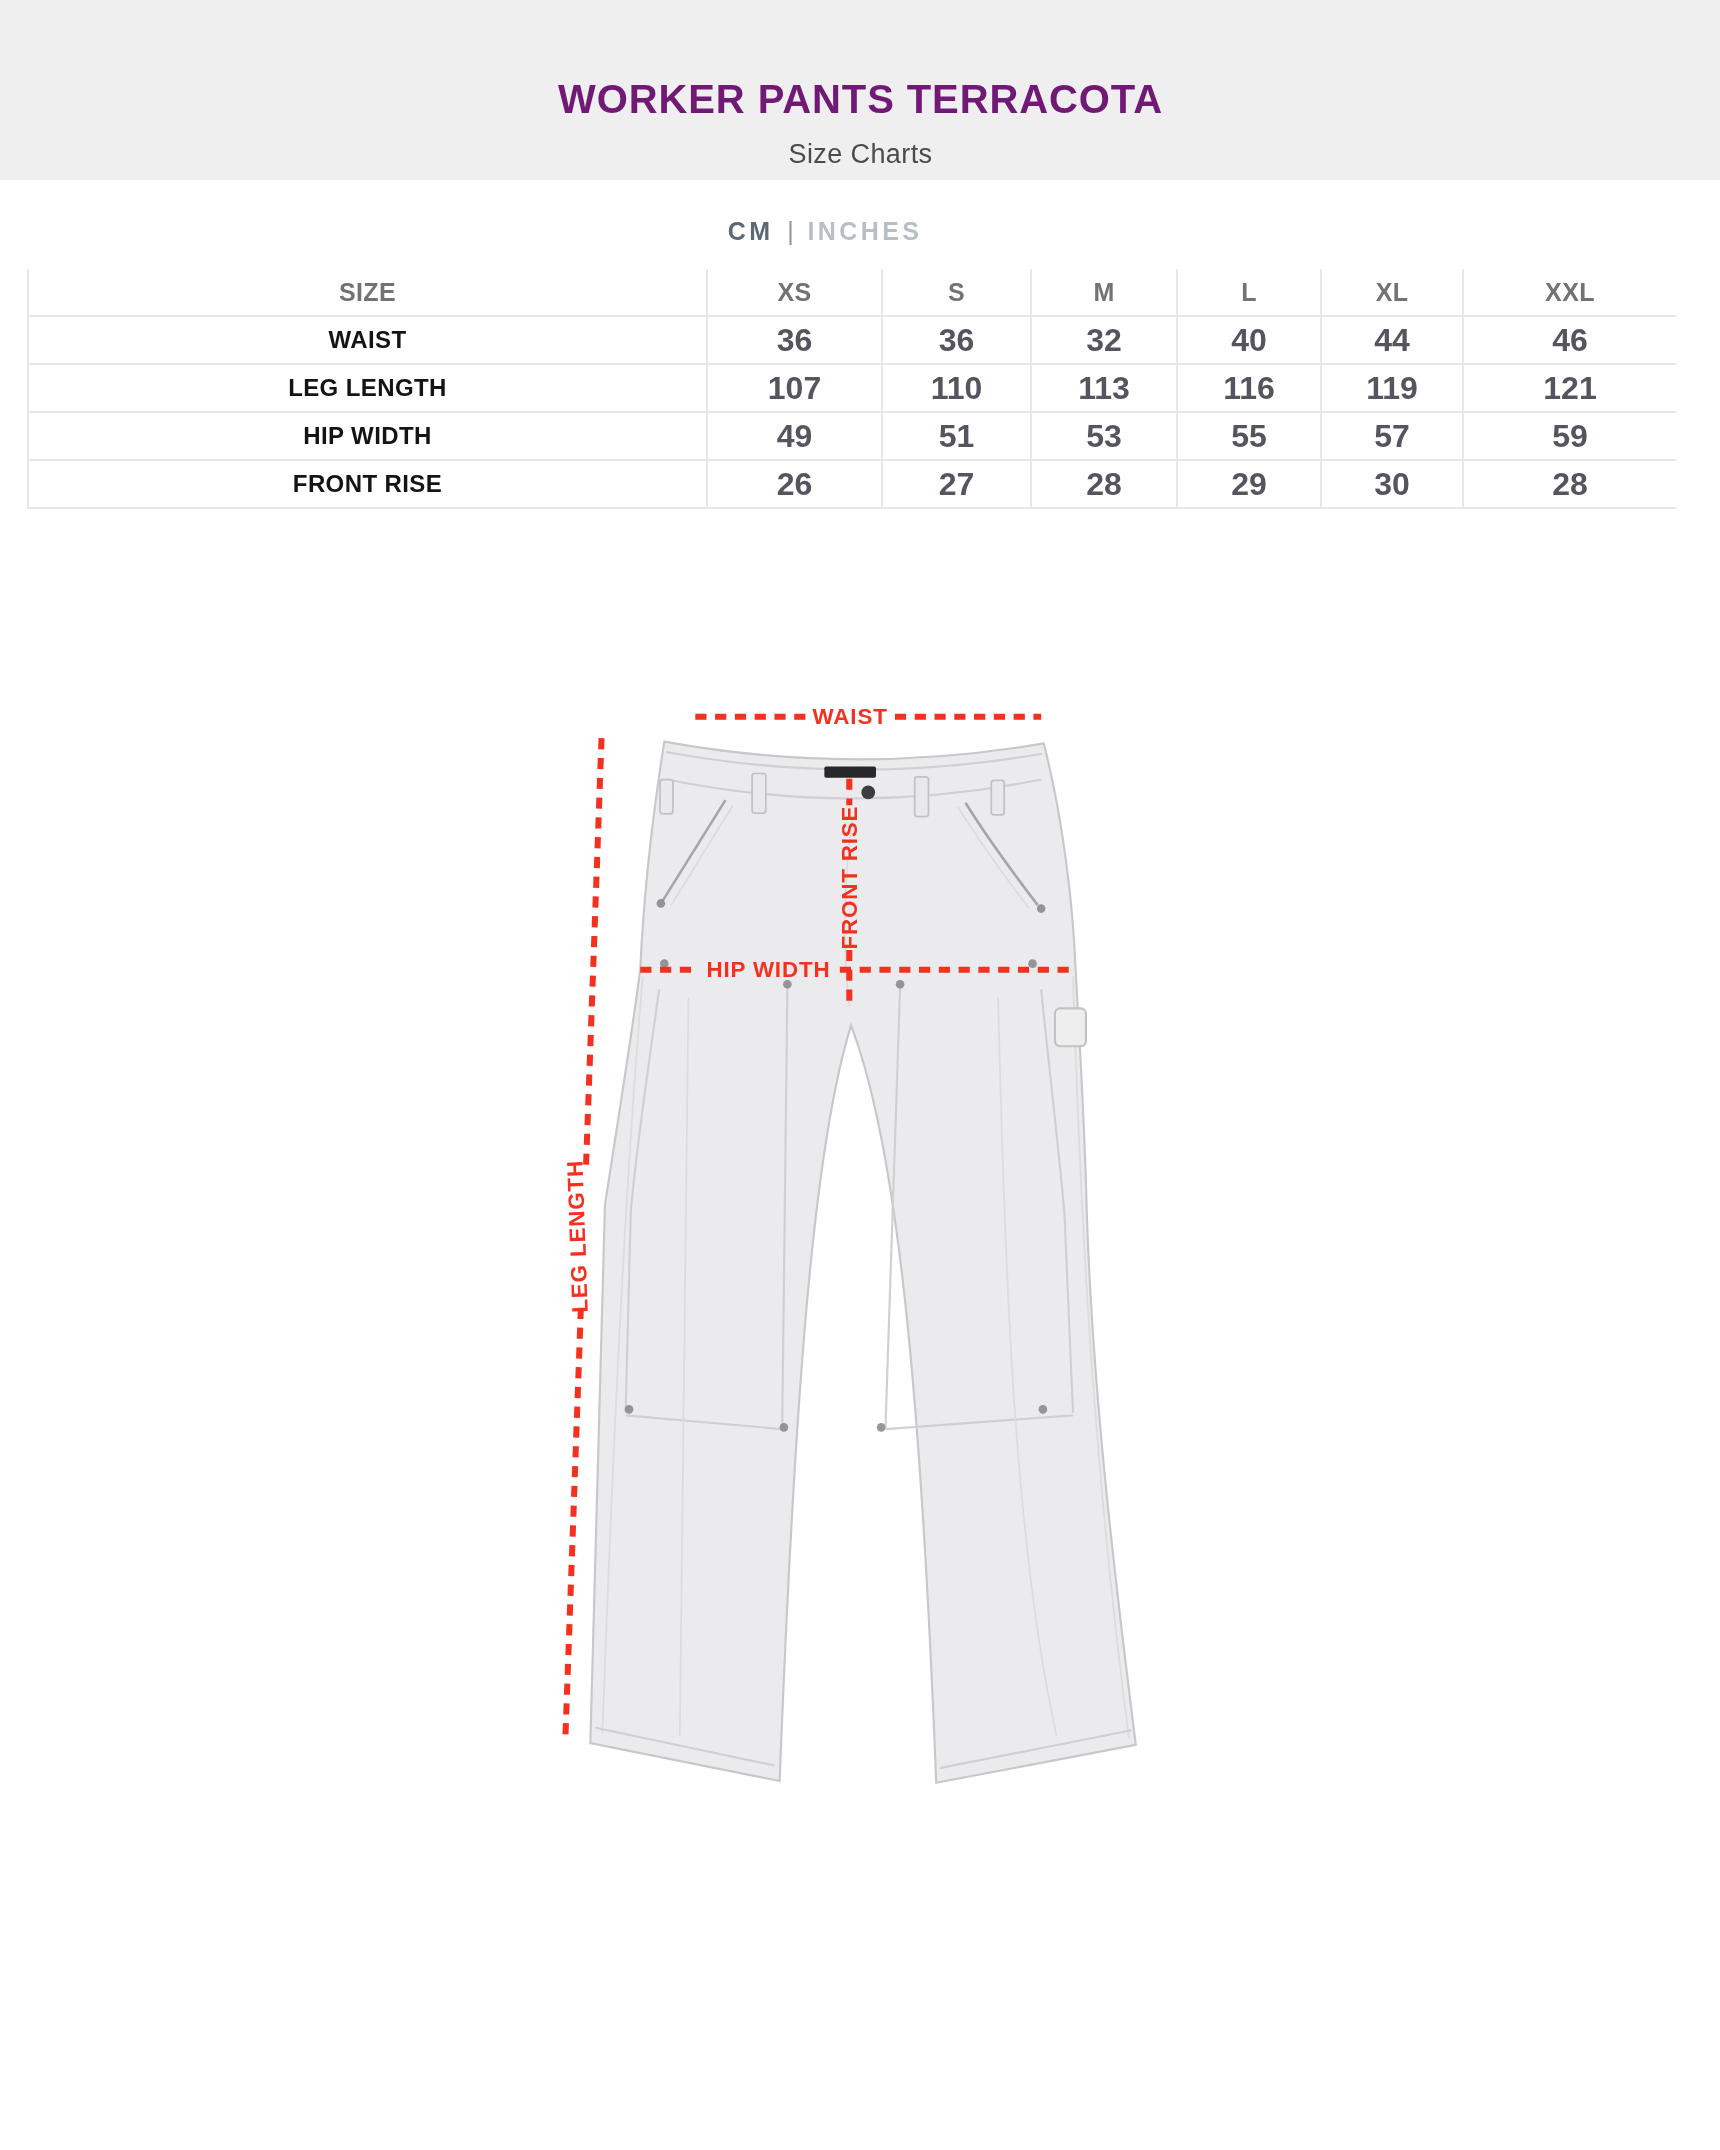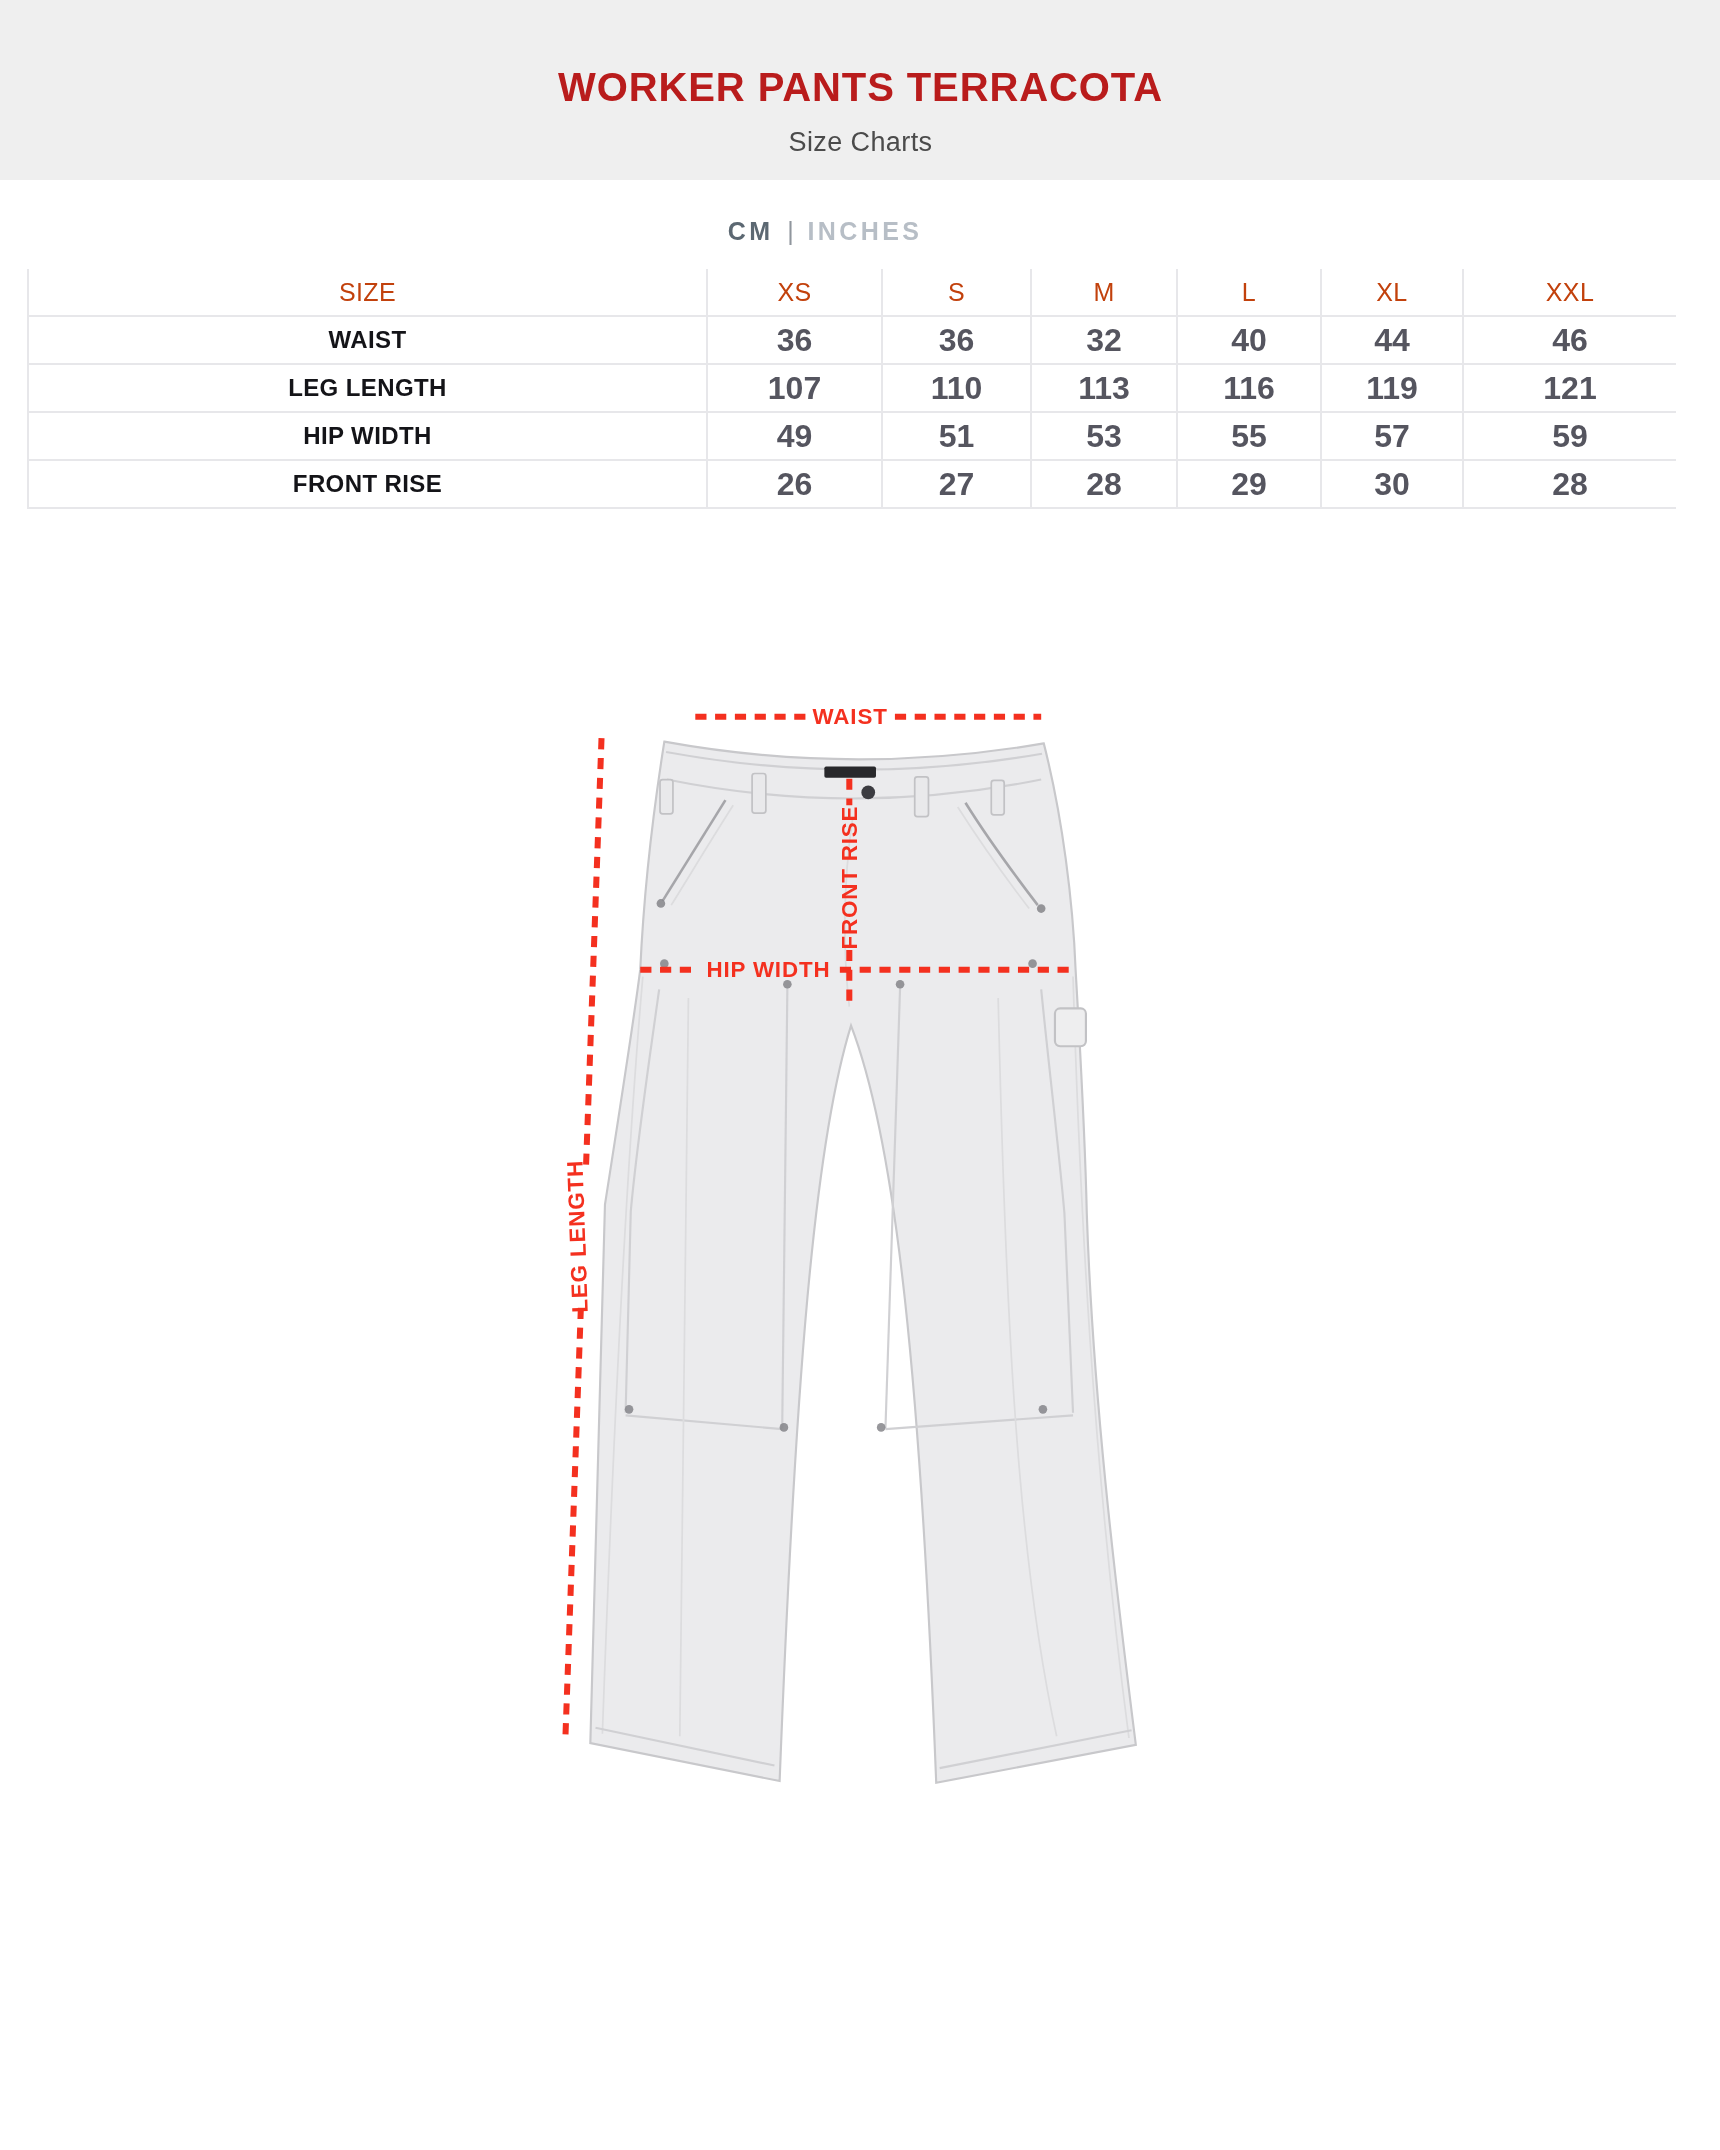--- a/index.html
+++ b/index.html
@@ -7,22 +7,22 @@
     width:1721px;height:2151px;position:relative;overflow:hidden;
     background:#ffffff;
     font-family:"Liberation Sans","DejaVu Sans",sans-serif;
   }
   
   .header-band{
     position:absolute;left:0;top:0;width:1721px;height:180px;
     background:#efefef;text-align:center;
   }
   .page-title{
-    padding-top:65px;margin:0;
-    font-size:40px;font-weight:bold;letter-spacing:0.9px;color:#b91c1c;
+    padding-top:65px;margin:12px;
+    font-size:40px;font-weight:bold;letter-spacing:0.9px;color:#701a75;
   }
   .page-subtitle{
     margin:0;margin-top:17px;
     font-size:27px;font-weight:normal;letter-spacing:0.4px;color:#4b4b4b;
   }
   
   .unit-toggle{
     position:absolute;left:0;top:217px;width:1650px;
     text-align:center;font-size:25px;font-weight:bold;letter-spacing:3.4px;
     user-select:none;
@@ -35,21 +35,21 @@
     position:absolute;left:27px;top:269px;width:1647px;
     border-collapse:collapse;table-layout:fixed;
     border-left:2.6px solid #e7e7ea;
   }
   .size-table td,.size-table th{
     height:46px;padding:0;text-align:center;vertical-align:middle;
     border-bottom:2.6px solid #e7e7ea;
   }
   .size-table td+td,.size-table th+th{border-left:2.6px solid #e7e7ea;}
   .size-table th{
-    font-size:25px;font-weight:normal;letter-spacing:0.4px;color:#c2410c;
+    font-size:25px;font-weight:bold;letter-spacing:0.4px;color:#737373;
   }
   .size-table td.row-label{
     font-size:24px;font-weight:bold;letter-spacing:0.4px;color:#141418;
   }
   .size-table td.val{
     font-size:32px;font-weight:bold;color:#55555f;
   }
   
   svg.diagram{position:absolute;left:0;top:0;pointer-events:none;}
   .ann-line{fill:none;stroke-width:7;stroke-dasharray:13 10;stroke-linecap:butt;}

